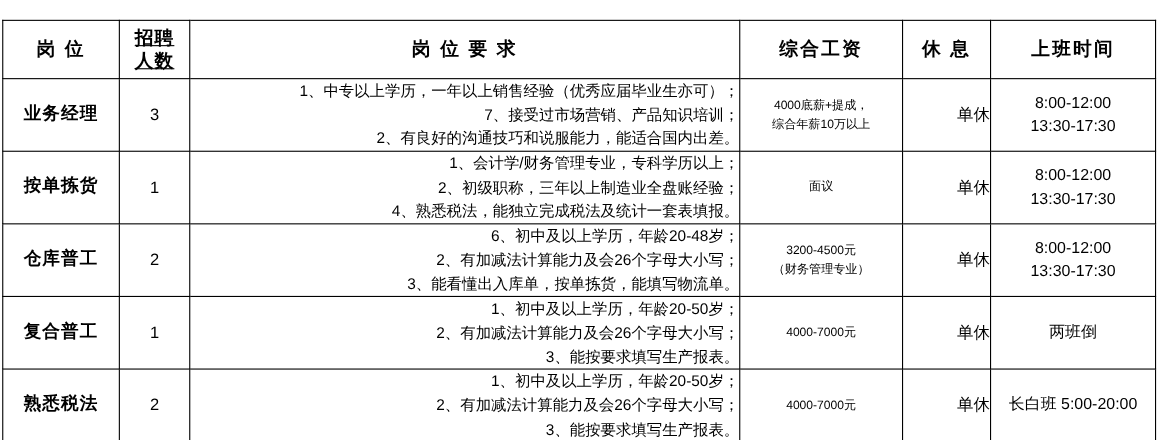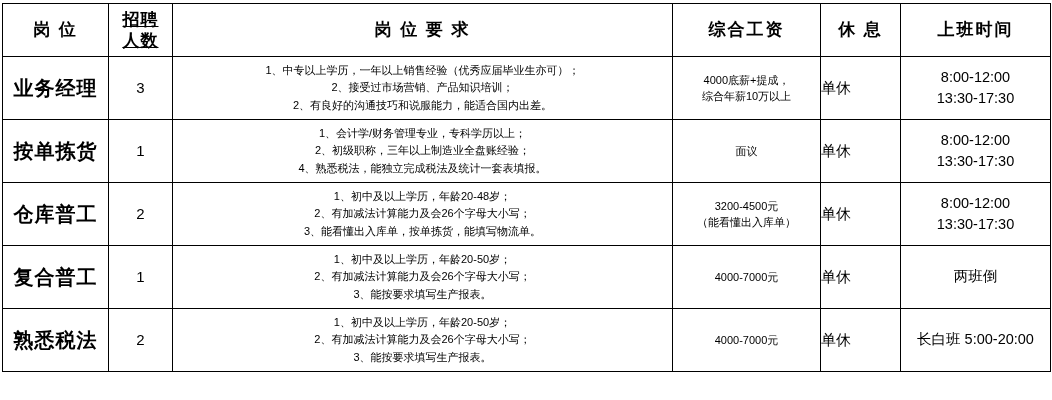--- a/index.html
+++ b/index.html
@@ -11,21 +11,21 @@
     width: 1052px;
     height: 400px;
     font-family: "Liberation Sans", sans-serif;
     color: #000000;
     overflow: hidden;
   }
   .sheet {
     width: 1052px;
     height: 400px;
     box-sizing: border-box;
-    padding: 3px 2px 2px 2px;
+    padding: 18px 2px 2px 2px;
   }
   table.job-table {
     border-collapse: collapse;
     width: 1048px;
     table-layout: fixed;
   }
   table.job-table td, table.job-table th {
     border: 1px solid #000000;
     padding: 0;
     vertical-align: middle;
@@ -50,43 +50,43 @@
     letter-spacing: 1px;
     text-decoration: underline;
   }
   tbody td {
     font-size: 14.5px;
     line-height: 1.55;
   }
   td.post {
     text-align: center;
     font-weight: bold;
-    font-size: 20px;
+    font-size: 16px;
     letter-spacing: 1px;
   }
   td.count {
     text-align: center;
     font-size: 15px;
   }
   td.req {
-    text-align: center;
+    text-align: right;
     padding: 4px 6px 4px 8px;
-    font-size: 11px;
+    font-size: 14px;
   }
   td.req .line {
     white-space: nowrap;
   }
   td.salary {
     text-align: center;
     font-size: 11px;
     line-height: 1.5;
   }
   td.salary .line { display: block; }
   td.rest {
-    text-align: left;
+    text-align: right;
     font-size: 15px;
   }
   td.time {
     text-align: center;
     font-size: 14.5px;
     line-height: 1.45;
     margin-top: 26px;
   }
   td.time .line { display: block; }
   tr.row-1 td, tr.row-2 td, tr.row-3 td { height: 62px; }
@@ -118,21 +118,21 @@
         <td>上班时间</td>
       </tr>
     </thead>
     <tbody>
 
       <tr class="row-1">
         <td class="post">业务经理</td>
         <td class="count">3</td>
         <td class="req">
           <div class="line">1、中专以上学历，一年以上销售经验（优秀应届毕业生亦可）；</div>
-          <div class="line">2、接受过市场营销、产品知识培训；</div>
+          <div class="line">7、接受过市场营销、产品知识培训；</div>
           <div class="line">2、有良好的沟通技巧和说服能力，能适合国内出差。</div>
         </td>
         <td class="salary">
           <span class="line">4000底薪+提成，</span>
           <span class="line">综合年薪10万以上</span>
         </td>
         <td class="rest">单休</td>
         <td class="time">
           <span class="line">8:00-12:00</span>
           <span class="line">13:30-17:30</span>
@@ -154,27 +154,27 @@
         <td class="time">
           <span class="line">8:00-12:00</span>
           <span class="line">13:30-17:30</span>
         </td>
       </tr>
 
       <tr class="row-3">
         <td class="post">仓库普工</td>
         <td class="count">2</td>
         <td class="req">
-          <div class="line">1、初中及以上学历，年龄20-48岁；</div>
+          <div class="line">6、初中及以上学历，年龄20-48岁；</div>
           <div class="line">2、有加减法计算能力及会26个字母大小写；</div>
           <div class="line">3、能看懂出入库单，按单拣货，能填写物流单。</div>
         </td>
         <td class="salary">
           <span class="line">3200-4500元</span>
-          <span class="line">（能看懂出入库单）</span>
+          <span class="line">（财务管理专业）</span>
         </td>
         <td class="rest">单休</td>
         <td class="time">
           <span class="line">8:00-12:00</span>
           <span class="line">13:30-17:30</span>
         </td>
       </tr>
 
       <tr class="row-4">
         <td class="post">复合普工</td>

